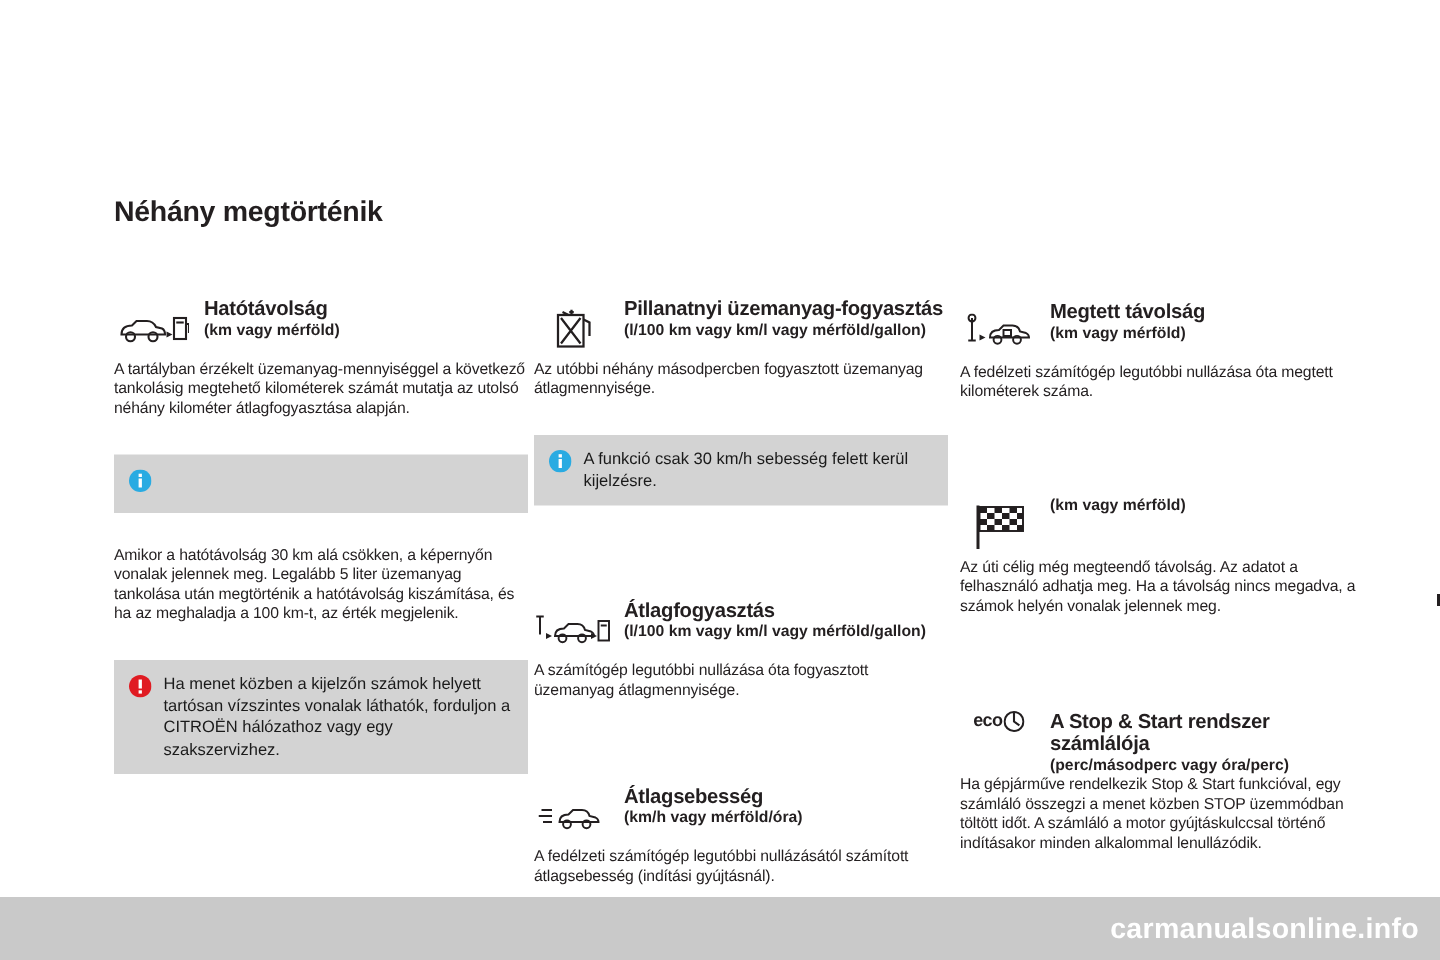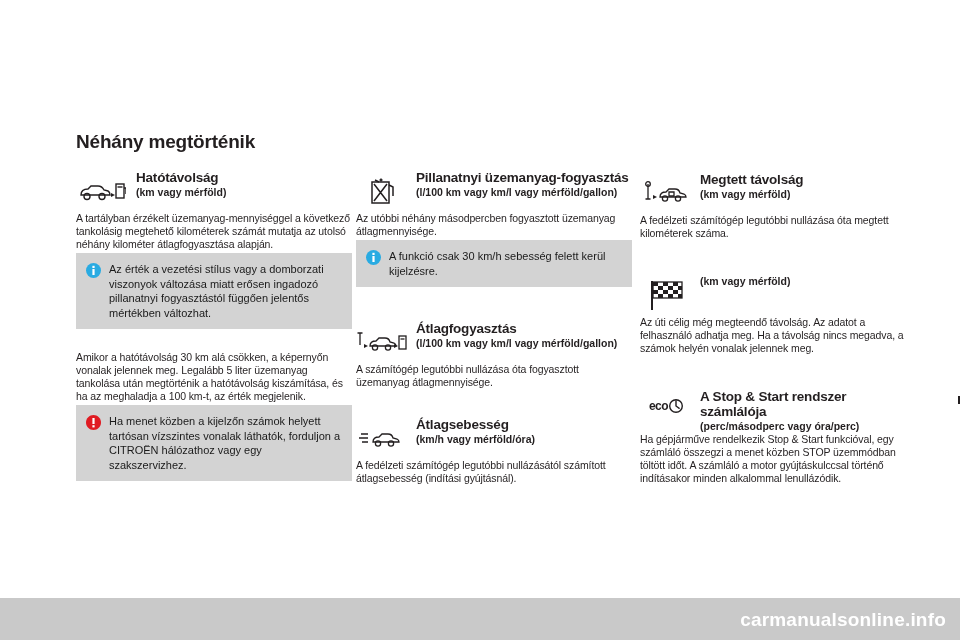--- a/index.html
+++ b/index.html
@@ -60,20 +60,21 @@
     background: #ffffff;
     margin-right: 8px;
     display: flex;
     align-items: center;
     justify-content: center;
   }
   .icon-box svg { display: block; }
 
   .entry-head {
     overflow: hidden;
+    margin-top: 28px;
   }
   .entry-title {
     font-size: 13.5px;
     font-weight: bold;
     color: #231f20;
     line-height: 15px;
     letter-spacing: -0.2px;
   }
   .entry-unit {
     font-size: 10.5px;
@@ -89,21 +90,21 @@
     line-height: 13px;
     letter-spacing: -0.1px;
   }
 
   .note-box {
     background: #d3d3d3;
     padding: 9px 10px 9px 10px;
     display: flex;
     gap: 8px;
     align-items: flex-start;
-    margin-top: 2px;
+    margin-top: 24px;
   }
   .note-text {
     font-size: 11px;
     line-height: 14.5px;
     color: #1a1a1a;
     font-weight: normal;
   }
   .note-icon { flex: 0 0 auto; margin-top: 1px; }
   .spacer-22 { height: 22px; }
   .spacer-28 { height: 28px; }
@@ -126,21 +127,21 @@
     color: #ffffff;
     font-weight: bold;
     letter-spacing: 0.2px;
   }
 
   .eco-badge {
     float: left;
     width: 52px;
     height: 34px;
     display: flex;
-    align-items: center;
+    align-items: flex-start;
     justify-content: center;
     margin-right: 8px;
   }
   .eco-word {
     font-size: 12px;
     font-weight: bold;
     color: #231f20;
     letter-spacing: -0.5px;
   }
 </style>
@@ -177,21 +178,20 @@
     </div>
 
     <div class="note-box">
       <span class="note-icon">
         <svg width="15" height="15" viewBox="0 0 15 15">
           <circle cx="7.5" cy="7.5" r="7.5" fill="#29abe2"></circle>
           <rect x="6.4" y="6" width="2.2" height="6" fill="#ffffff"></rect>
           <rect x="6.4" y="2.8" width="2.2" height="2.2" fill="#ffffff"></rect>
         </svg>
       </span>
-      <span class="note-text">Az érték a vezetési stílus vagy a domborzati viszonyok változása miatt erősen ingadozó pillanatnyi fogyasztástól függően jelentős mértékben változhat.</span>
     </div>
 
     <div class="spacer-22"></div>
     <div class="entry-body">Amikor a hatótávolság 30 km alá csökken, a képernyőn vonalak jelennek meg. Legalább 5 liter üzemanyag tankolása után megtörténik a hatótávolság kiszámítása, és ha az meghaladja a 100 km-t, az érték megjelenik.</div>
 
     <div class="note-box">
       <span class="note-icon">
         <svg width="15" height="15" viewBox="0 0 15 15">
           <path d="M7.5 0 C11.6 0 15 3.4 15 7.5 C15 11.6 11.6 15 7.5 15 C3.4 15 0 11.6 0 7.5 C0 3.4 3.4 0 7.5 0 Z" fill="#e01b22"></path>
           <rect x="6.4" y="3" width="2.2" height="6" fill="#ffffff"></rect>

